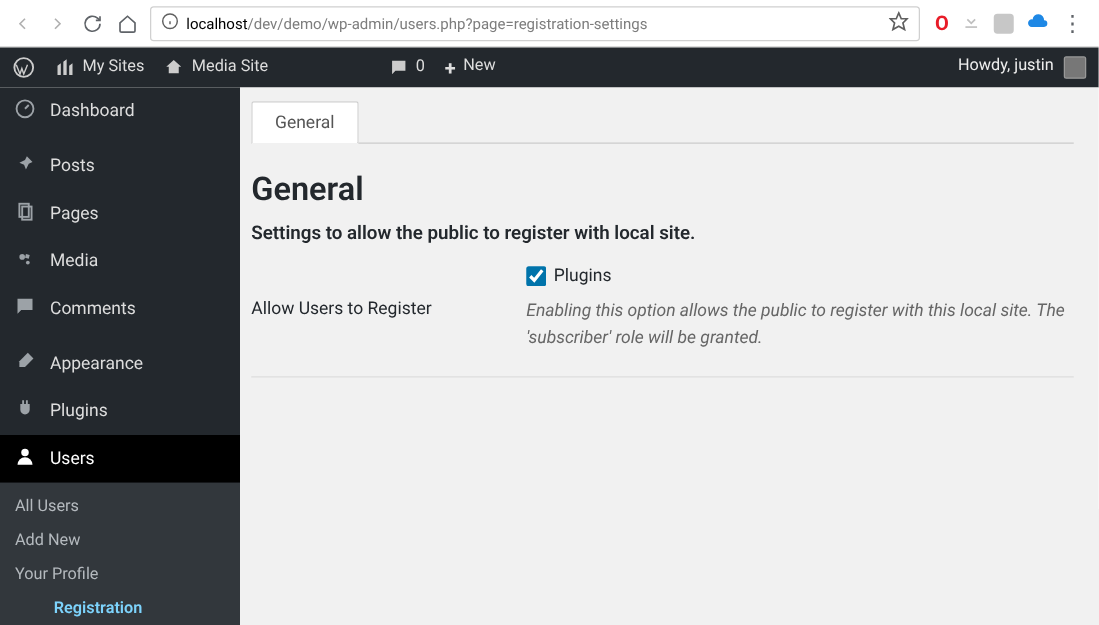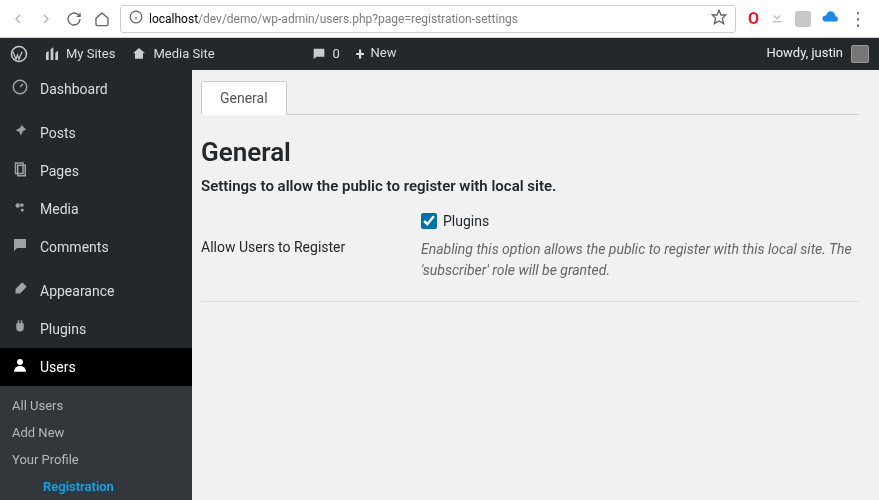--- a/index.html
+++ b/index.html
@@ -28,21 +28,21 @@
     .wp-body { display:flex; height:calc(500px - 38px - 32px); }
     .wp-sidebar { width:192px; background:#23282d; color:#eee; font-size:14px; overflow:hidden; }
     .wp-sidebar .menu-item { display:flex; align-items:center; gap:10px; padding:8px 10px; color:#ddd; cursor:pointer; }
     .wp-sidebar .menu-item .mi-icon { width:20px; text-align:center; color:#9ca2a7; font-size:16px; }
     .wp-sidebar .menu-item.current { background:#000000; color:#fff; position:relative;align-items:center; }
     .wp-sidebar .menu-item.current .mi-icon { color:#fff; }
     .wp-sidebar .menu-item.current::after { content:""; position:absolute; right:-8px; top:50%; transform:translateY(-50%); border:8px solid transparent; border-right-color:#f1f1f1; }
     .wp-sidebar .sep { height:6px; }
     .wp-sidebar .submenu { background:#32373c; padding:6px 0; }
     .wp-sidebar .submenu .sub-item { padding:6px 12px; color:#b4b9be; font-size:13px; cursor:pointer; }
-    .wp-sidebar .submenu .sub-item.current { color:#0ea5e9; font-weight:600;padding-left:43px; }
+    .wp-sidebar .submenu .sub-item.current { color:#7dd3fc; font-weight:600;padding-left:43px; }
 
     .wp-content { flex:1; background:#f1f1f1; padding:0 20px 20px 9px; overflow:auto; color:#23282d; }
     .tab-wrapper { margin-top:10px; border-bottom:1px solid #ccc; }
     .tab { display:inline-block; background:#fff; border:1px solid #ccc; border-bottom:1px solid #fff; padding:8px 18px; font-size:14px; color:#555; position:relative; top:1px; border-radius:2px 2px 0 0; }
     h1 { font-size:26px; font-weight:600; margin:22px 0 10px; }
     .desc { font-size:15px; font-weight:600; margin-bottom:18px; }
     .form-row { display:flex; align-items:center; gap:20px; margin-bottom:8px; }
     .form-row .label { width:200px; font-size:14px; color:#23282d; }
     .form-row .field { flex:1; font-size:14px; }
     .form-row .chk { display:flex; align-items:center; gap:6px; }

